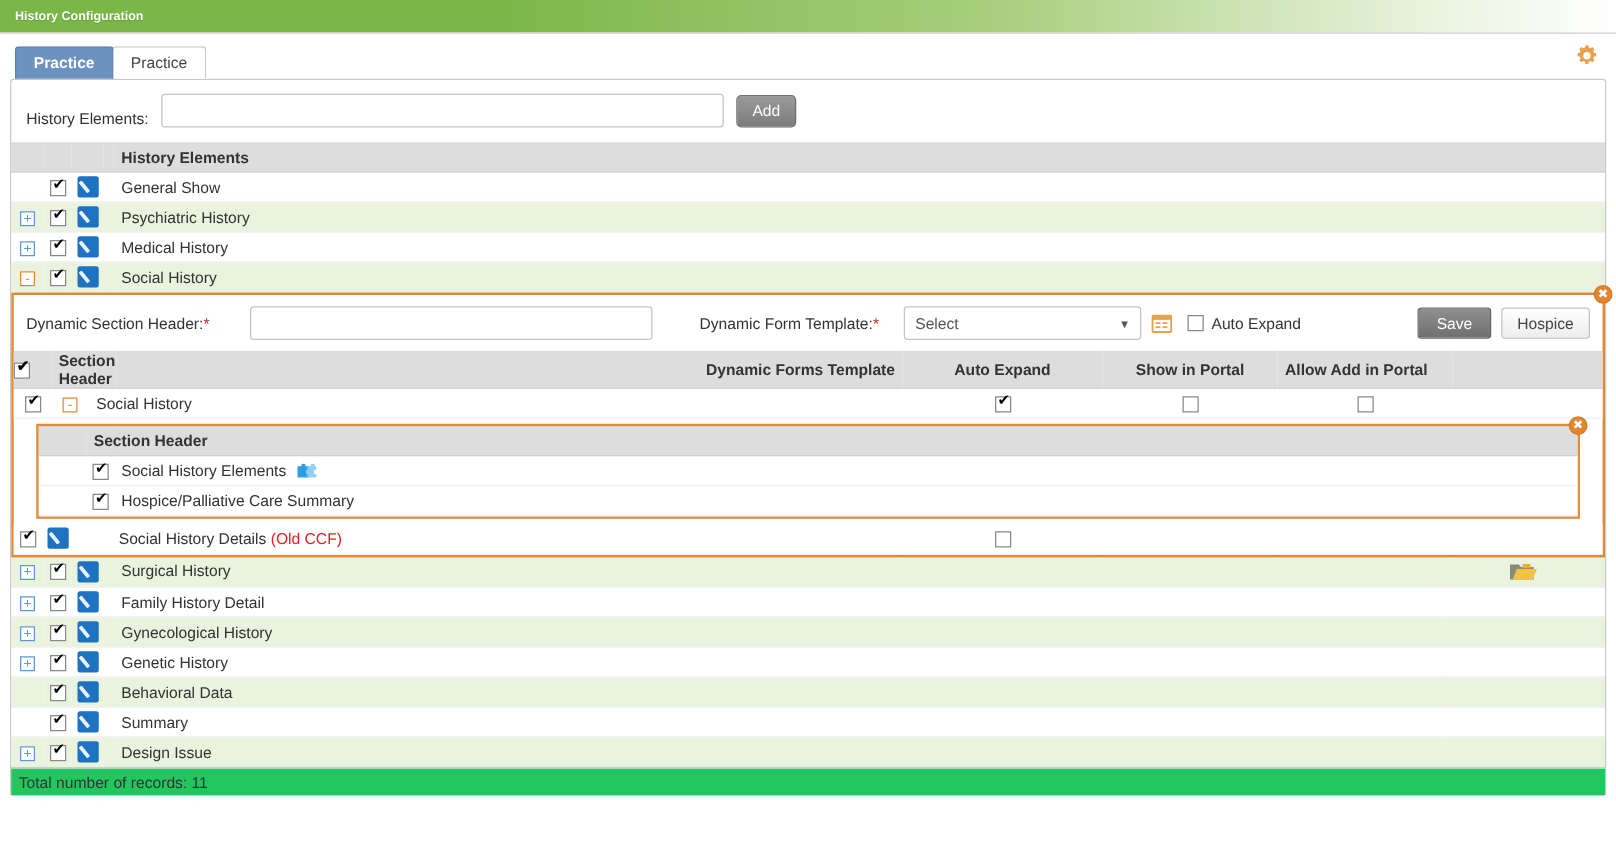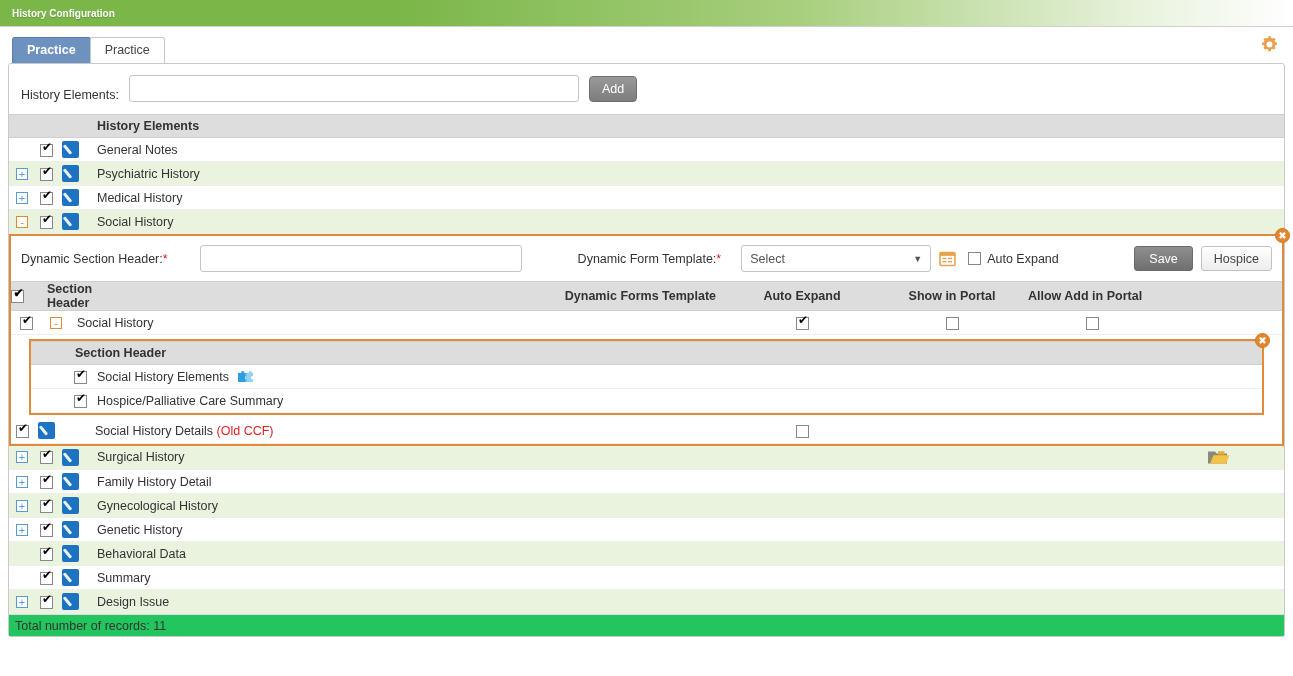--- a/index.html
+++ b/index.html
@@ -233,21 +233,21 @@
         <th>History Elements</th>
       </tr>
     </thead>
     <tbody>
 
       <tr class="plain">
         <td class="c-exp"></td>
         <td class="c-chk"><span class="cb on"></span></td>
         <td class="c-edit"><span class="pencil"></span></td>
         <td class="c-gap"></td>
-        <td>General Notes</td>
+        <td>General Show</td>
       </tr>
 
       <tr class="alt">
         <td class="c-exp"><span class="exp">+</span></td>
         <td class="c-chk"><span class="cb on"></span></td>
         <td class="c-edit"><span class="pencil"></span></td>
         <td class="c-gap"></td>
         <td>Psychiatric History</td>
       </tr>
 
@@ -269,21 +269,21 @@
     </tbody>
   </table>
 
   <div class="orange-panel">
     <div class="close-x">✖</div>
 
     <div class="dyn-form">
       <span class="lbl"><span>Dynamic Section Header:</span><span class="star">*</span></span>
       <input class="txtbox" style="width: 322px; margin-left: 24px;" type="text" value="">
 
-      <span class="lbl" style="margin-left:48px"><span>Dynamic Form Template:</span><span class="star">*</span></span>
+      <span class="lbl" style="margin-left:30px"><span>Dynamic Form Template:</span><span class="star">*</span></span>
 
       <div class="sel" style="margin-left:12px">
         <span>Select</span>
         <span class="caret">▼</span>
       </div>
 
       <span class="cal-icon">
         <svg viewBox="0 0 17 17" width="17" height="17" aria-hidden="true">
           <rect x="1" y="2.5" width="15" height="13" rx="1" fill="#fff" stroke="#e8a24c" stroke-width="1.6"></rect>
           <rect x="1" y="2.5" width="15" height="3.4" fill="#e8a24c"></rect>

